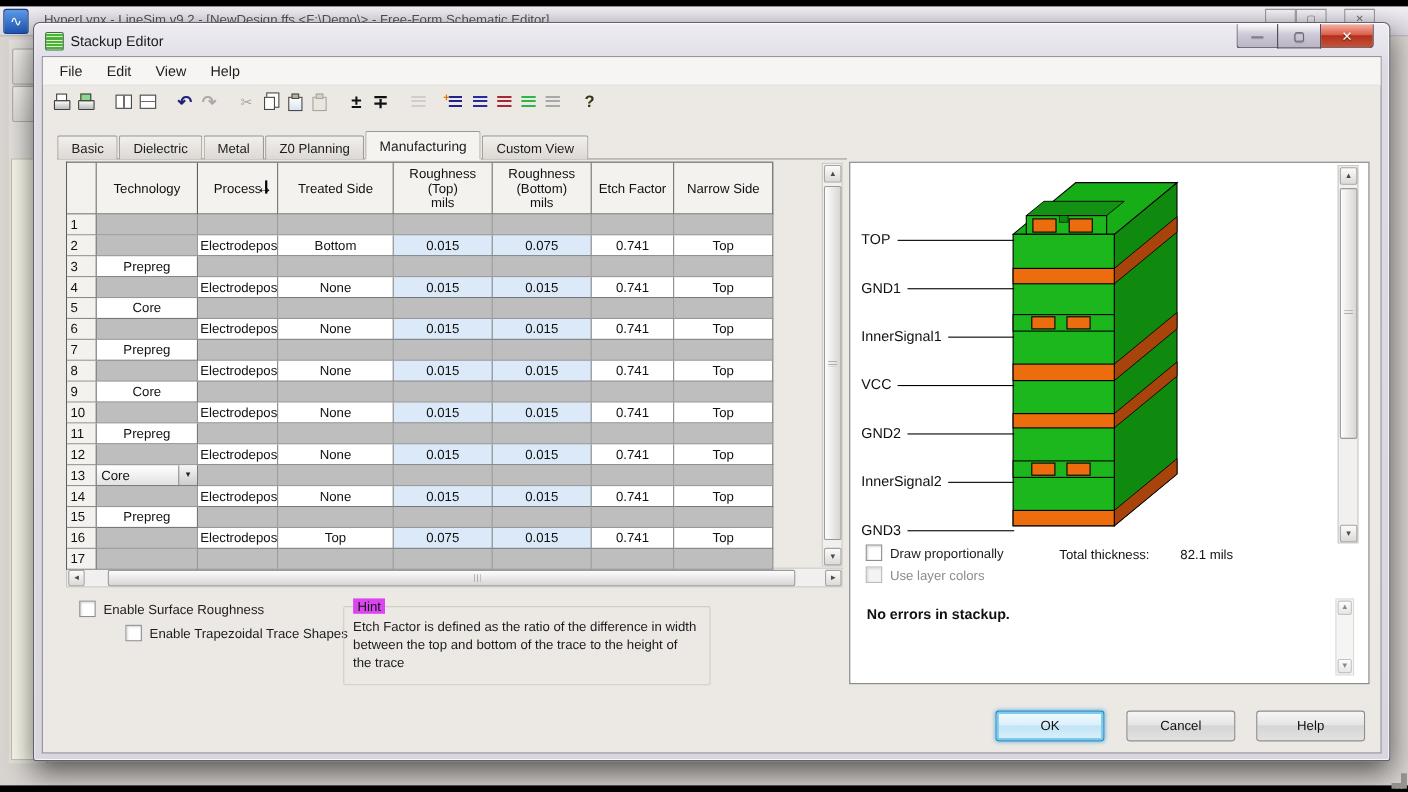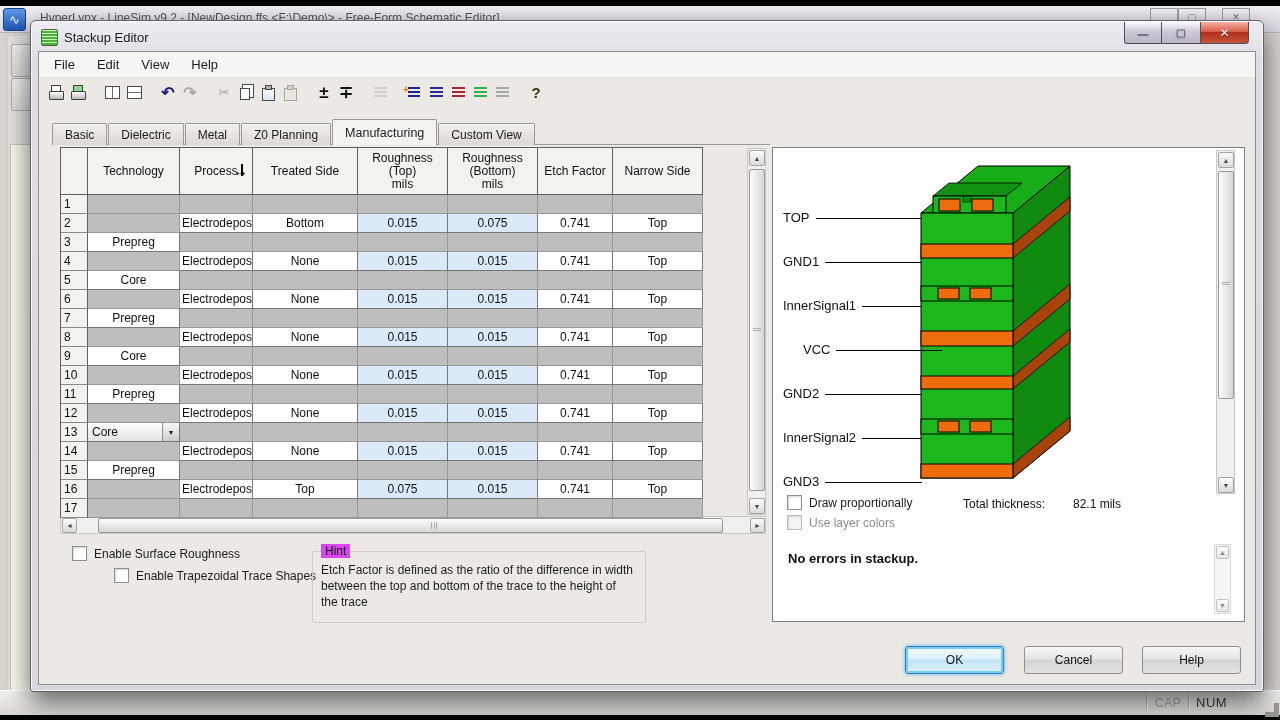--- a/index.html
+++ b/index.html
@@ -149,26 +149,20 @@
       <span class="txt">HyperLynx - LineSim v9.2 - [NewDesign.ffs &lt;F:\Demo\&gt; - Free-Form Schematic Editor]</span>
       <span class="bgwbtn" style="left:1150px">▁</span>
       <span class="bgwbtn" style="left:1178px">▢</span>
       <span class="bgwbtn" style="left:1222px">✕</span>
     </div>
     <div class="lstrip">
       <div class="lsbtn" style="top:8px"></div>
       <div class="lsbtn" style="top:42px"></div>
       <div class="lspanel"></div>
     </div>
-    <div class="sbar">
-      <span class="sep" style="left:1146px"></span>
-      <span class="sep" style="left:1188px"></span>
-      <span class="cap">CAP</span>
-      <span class="num">NUM</span>
-    </div>
     <div class="grip"></div>
   </div>
 
   <div class="dlg">
     <div class="dlgtitle">
       <span class="dicon"></span>
       <span>Stackup Editor</span>
     </div>
     <span class="winbtn wmin">—</span>
     <span class="winbtn wmax">▢</span>
@@ -434,21 +428,21 @@
               <span class="leader"></span>
             </div>
             <div class="layerlbl" style="top: 106px;">
               <span>GND1</span>
               <span class="leader"></span>
             </div>
             <div class="layerlbl" style="top: 150px;">
               <span>InnerSignal1</span>
               <span class="leader"></span>
             </div>
-            <div class="layerlbl" style="top: 194px; margin-left: 20px;">
+            <div class="layerlbl" style="top: 194px;">
               <span>VCC</span>
               <span class="leader"></span>
             </div>
             <div class="layerlbl" style="top: 238px;">
               <span>GND2</span>
               <span class="leader"></span>
             </div>
             <div class="layerlbl" style="top: 282px;">
               <span>InnerSignal2</span>
               <span class="leader"></span>

